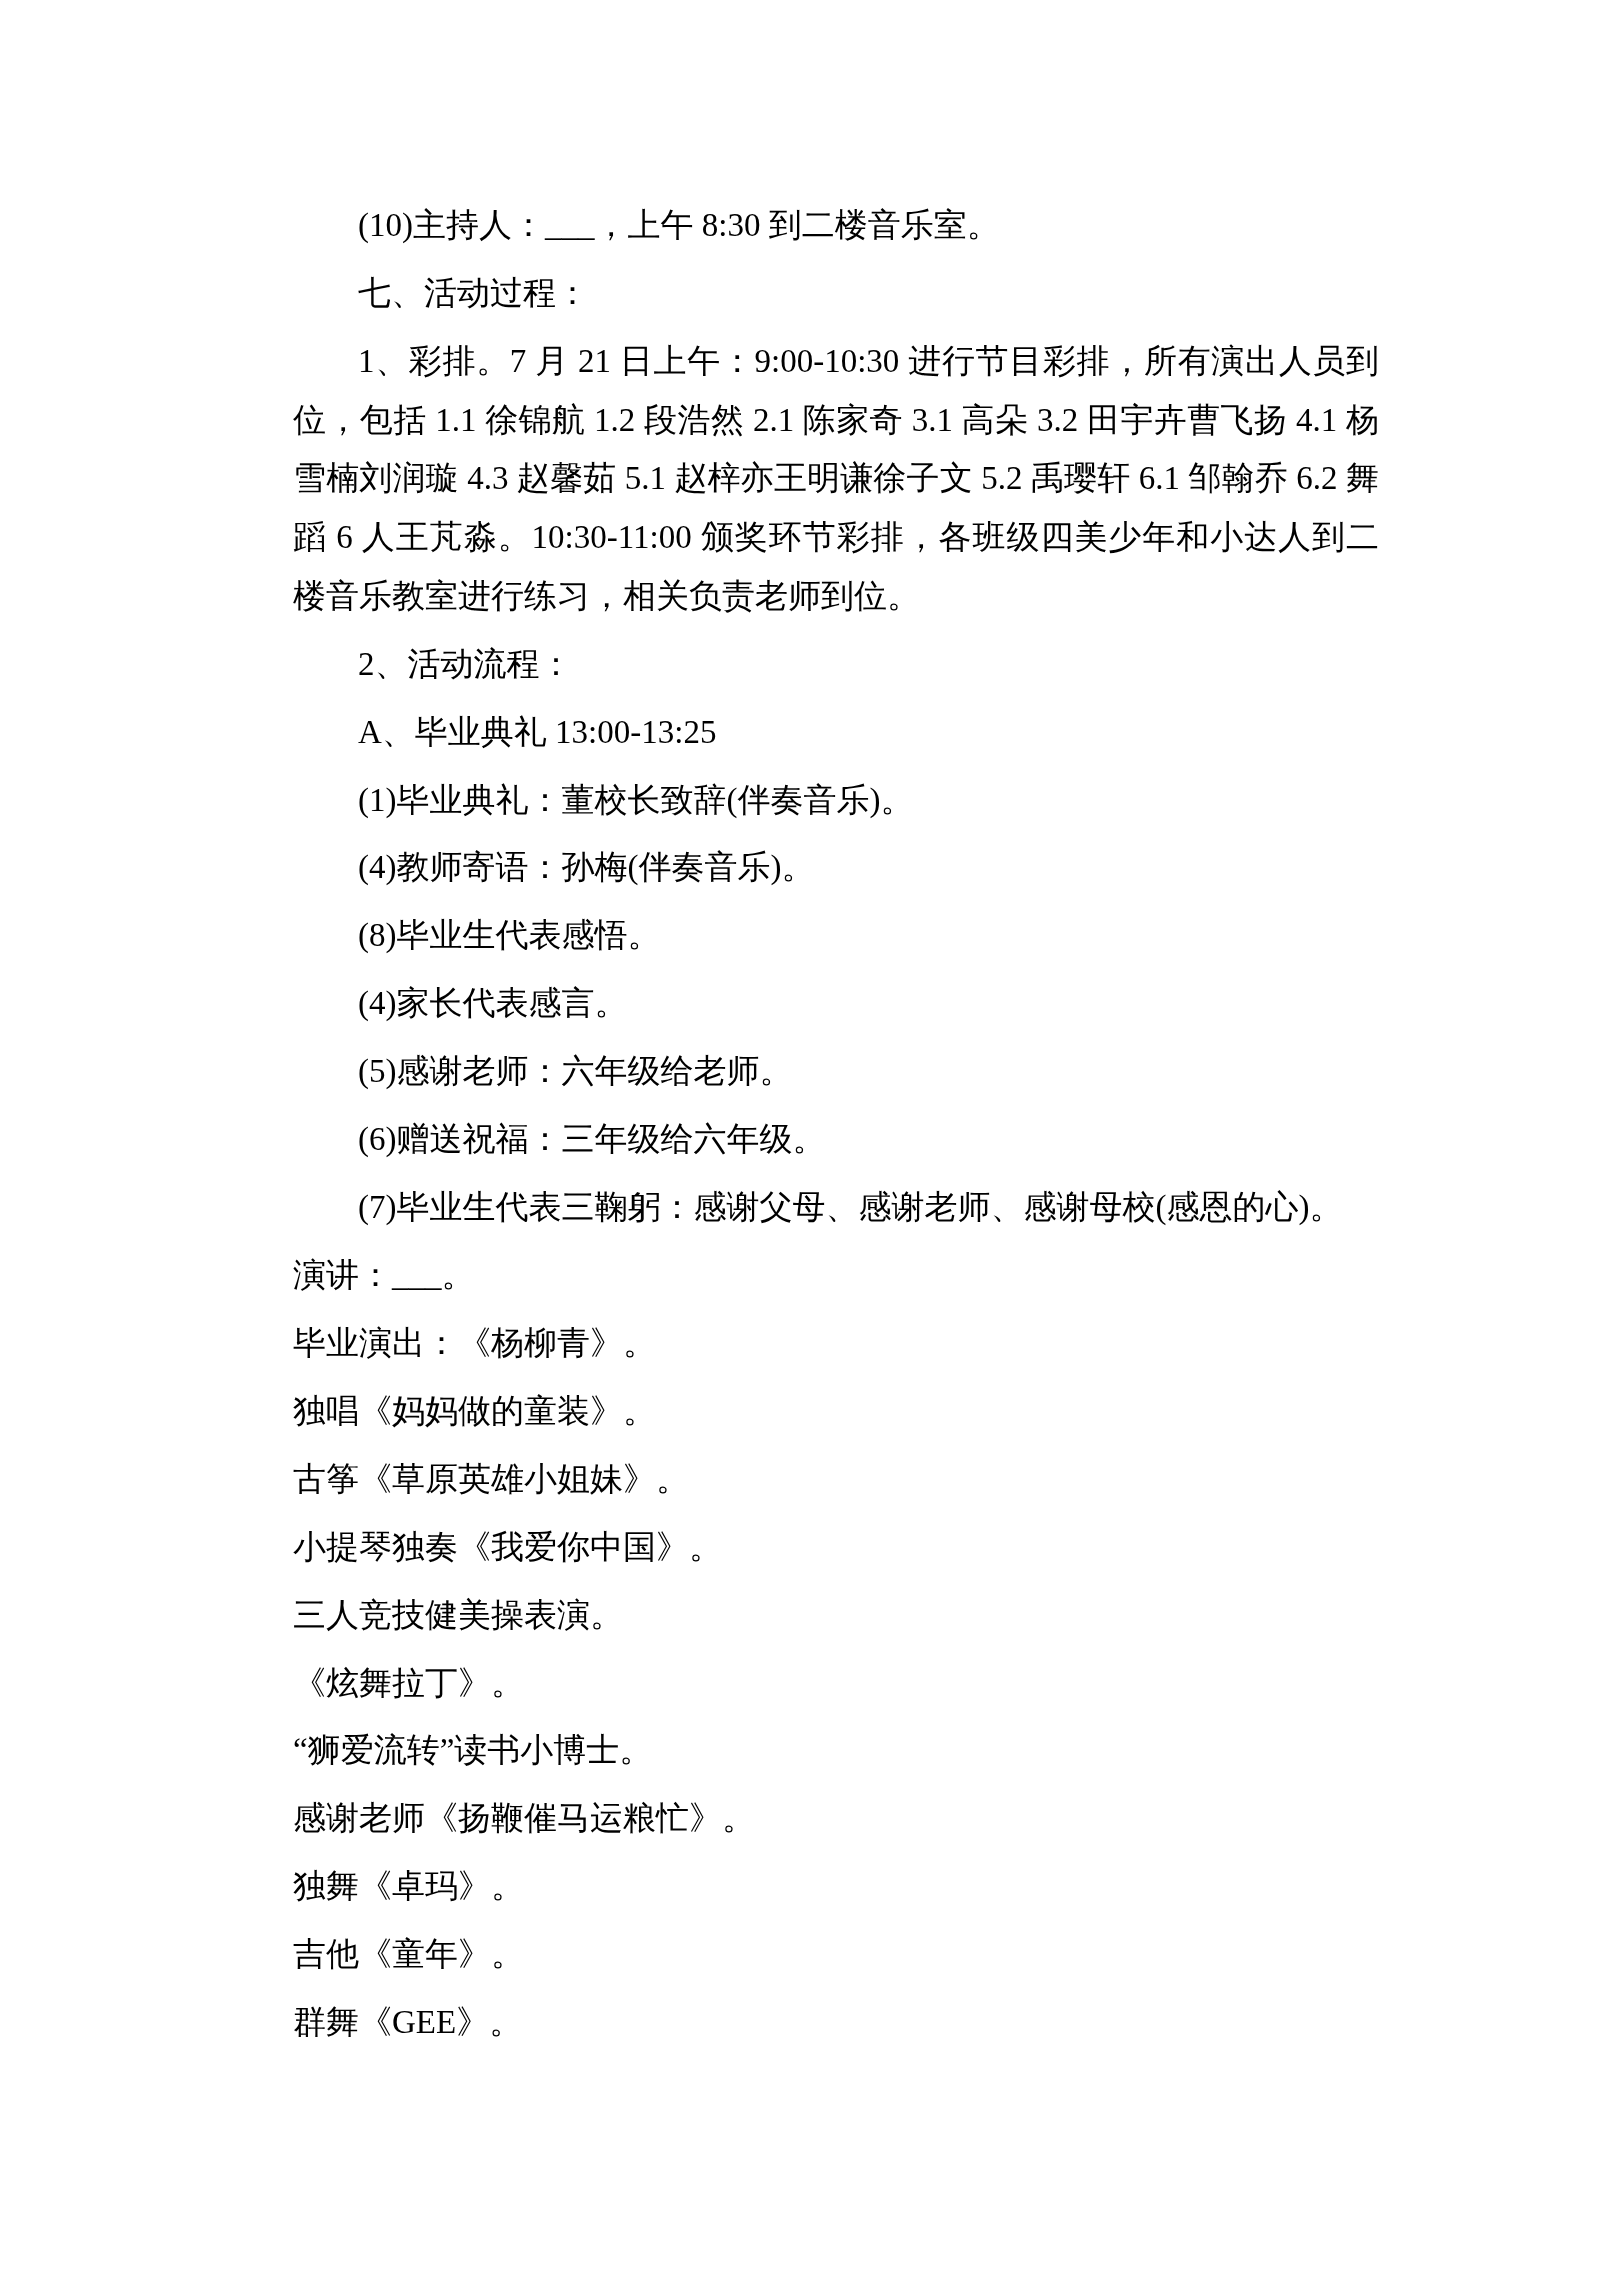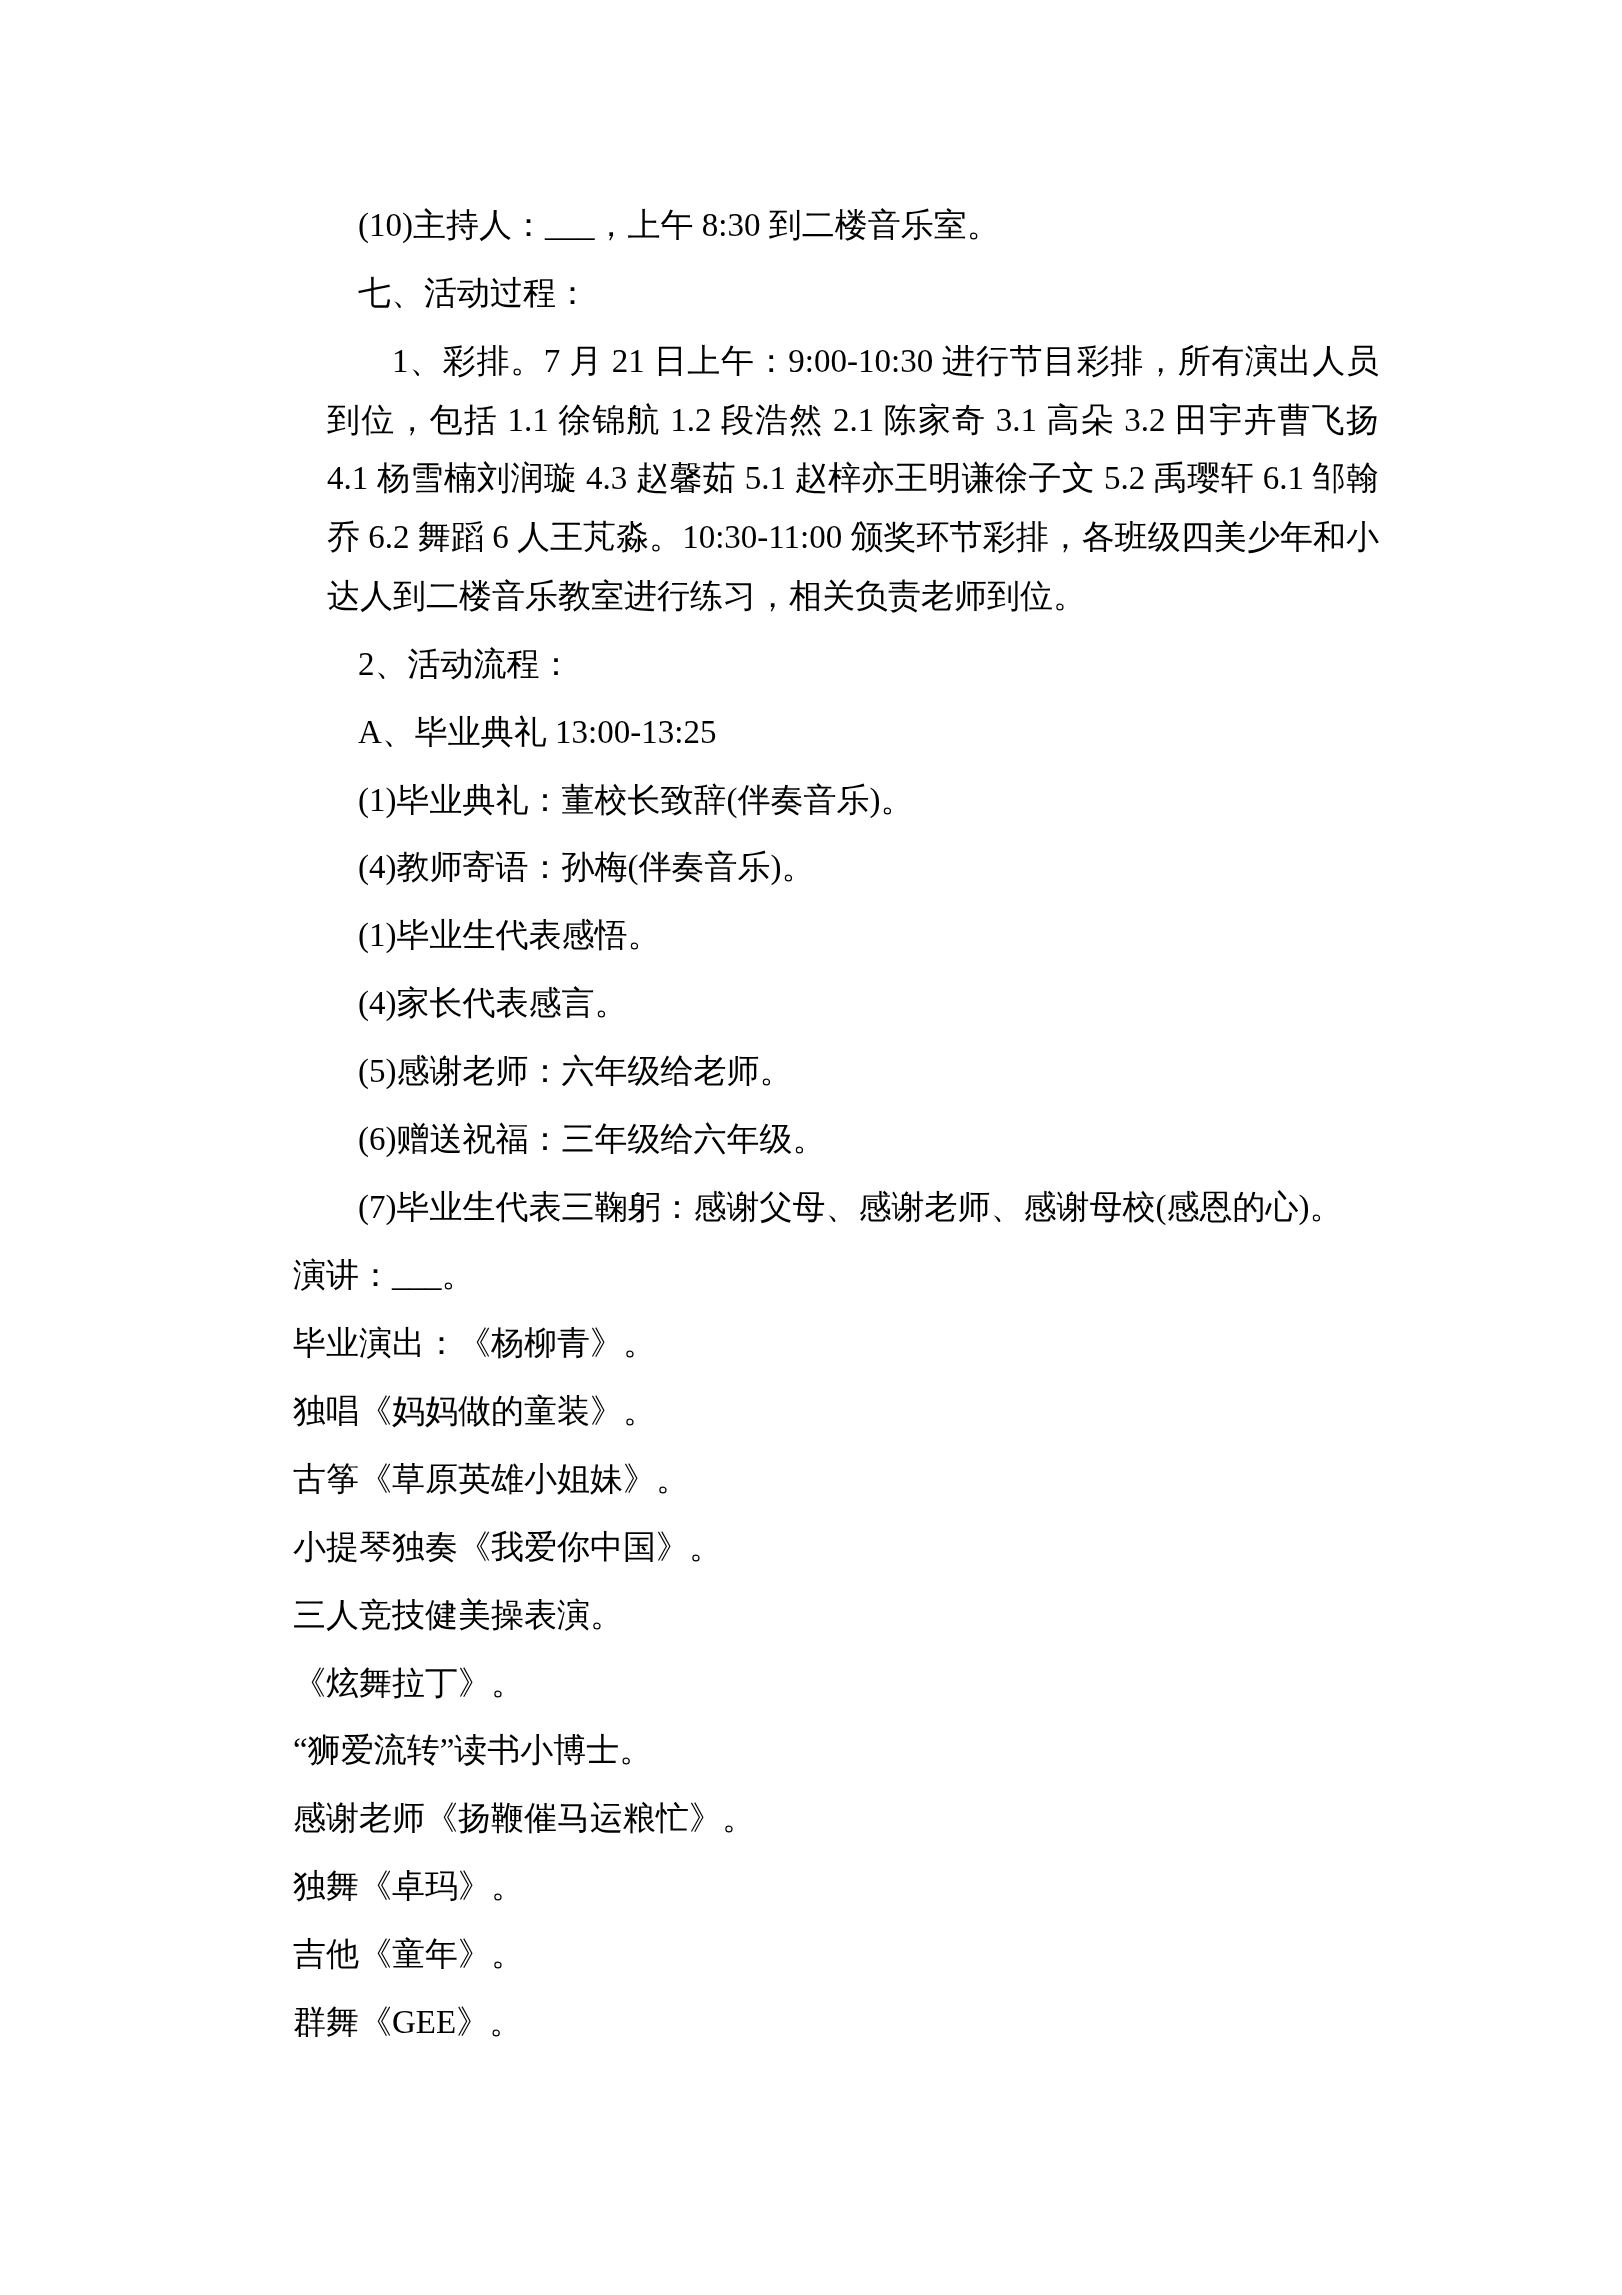--- a/index.html
+++ b/index.html
@@ -34,37 +34,36 @@
   p {
     margin: 0 0 9.2px 0;
     text-indent: 0;
   }
   p.hang {
     text-indent: 65px;
   }
   p.flow {
     text-indent: 65px;
     text-align: justify;
-    margin-left: 34px;
   }
 </style>
 </head>
 <body>
 
 <div class="page">
   <div class="doc-body">
 
     <p class="hang">(10)主持人：___，上午 8:30 到二楼音乐室。</p>
     <p class="hang">七、活动过程：</p>
     <p class="flow">1、彩排。7 月 21 日上午：9:00-10:30 进行节目彩排，所有演出人员到位，包括 1.1 徐锦航 1.2 段浩然 2.1 陈家奇 3.1 高朵 3.2 田宇卉曹飞扬 4.1 杨雪楠刘润璇 4.3 赵馨茹 5.1 赵梓亦王明谦徐子文 5.2 禹璎轩 6.1 邹翰乔 6.2 舞蹈 6 人王芃淼。10:30-11:00 颁奖环节彩排，各班级四美少年和小达人到二楼音乐教室进行练习，相关负责老师到位。</p>
     <p class="hang">2、活动流程：</p>
     <p class="hang">A、毕业典礼 13:00-13:25</p>
     <p class="hang">(1)毕业典礼：董校长致辞(伴奏音乐)。</p>
     <p class="hang">(4)教师寄语：孙梅(伴奏音乐)。</p>
-    <p class="hang">(1)毕业生代表感悟。</p>
+    <p class="hang">(8)毕业生代表感悟。</p>
     <p class="hang">(4)家长代表感言。</p>
     <p class="hang">(5)感谢老师：六年级给老师。</p>
     <p class="hang">(6)赠送祝福：三年级给六年级。</p>
     <p class="hang">(7)毕业生代表三鞠躬：感谢父母、感谢老师、感谢母校(感恩的心)。</p>
     <p>演讲：___。</p>
     <p>毕业演出：《杨柳青》。</p>
     <p>独唱《妈妈做的童装》。</p>
     <p>古筝《草原英雄小姐妹》。</p>
     <p>小提琴独奏《我爱你中国》。</p>
     <p>三人竞技健美操表演。</p>

